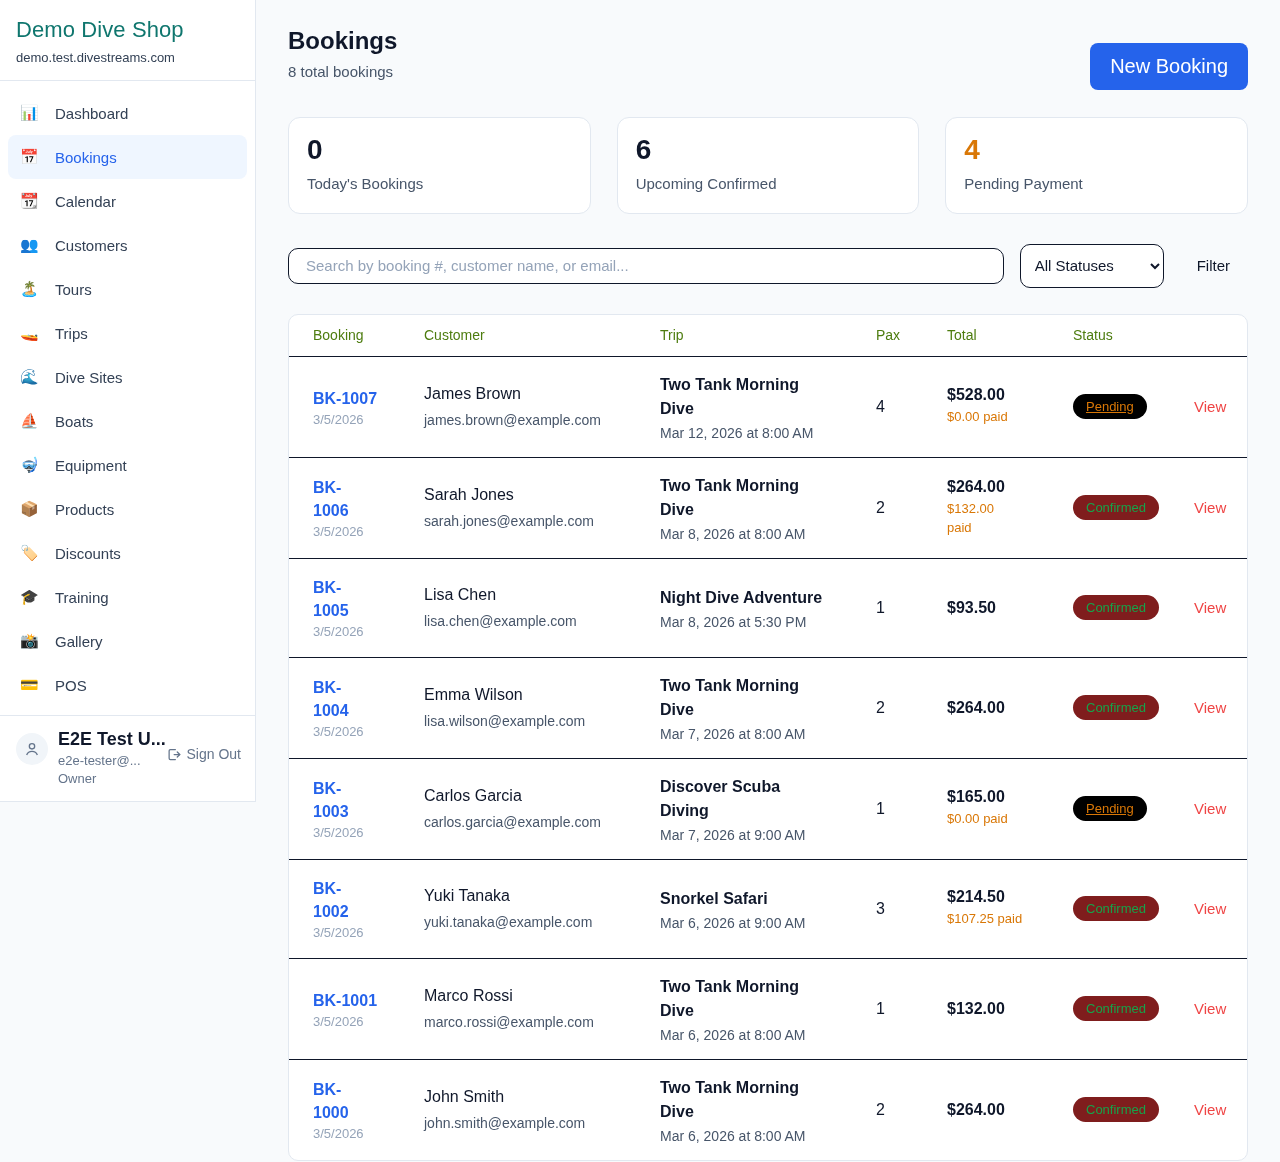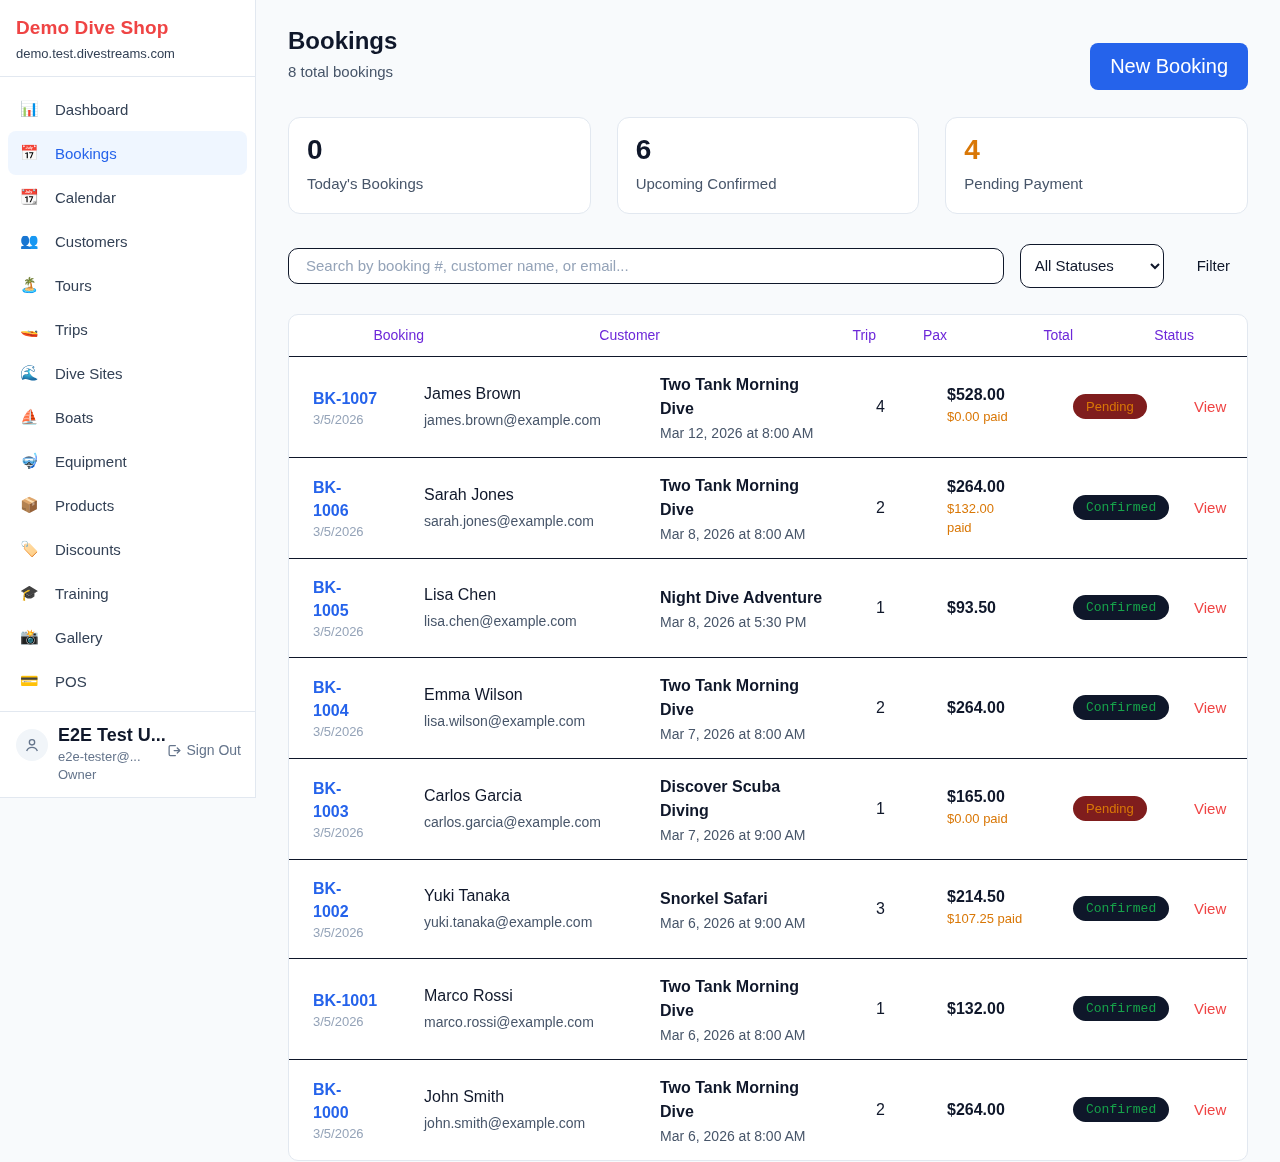--- a/index.html
+++ b/index.html
@@ -12,21 +12,21 @@
   .app { display:flex; align-items:flex-start; }
 
   
   .sidebar {
     width:256px; flex:0 0 256px;
     background:#ffffff;
     border-right:1px solid #e2e8f0;
     border-bottom:1px solid #e2e8f0;
   }
   .brand { padding:17px 16px 15px; border-bottom:1px solid #e2e8f0; }
-  .brand-name { color:#ef4444; font-weight:bold; font-size:19px; letter-spacing:.1px; }
+  .brand-name { color:#0f766e; font-weight:normal; font-size:22px; letter-spacing:.1px; }
   .brand-domain { margin-top:7px; font-size:13px; color:#334155; }
   .nav { padding:10px 8px 8px; }
   .nav-item {
     display:flex; align-items:center; gap:15px;
     height:44px; padding:0 12px; border-radius:8px;
     font-size:15px; color:#334155; cursor:pointer;
   }
   .nav-item.active { background:#eff6ff; color:#2563eb; }
   .nav-icon { width:20px; text-align:center; font-size:15px; flex:0 0 20px; }
   .side-footer {
@@ -78,38 +78,38 @@
   }
   .filter-label { margin-left:33px; margin-right:18px; font-size:15px; color:#0f172a; cursor:pointer; }
 
   
   .table-card {
     background:#fff; border:1px solid #e2e8f0; border-radius:10px;
     margin-top:26px; overflow:hidden;
   }
   .tgrid { display:grid; grid-template-columns:111px 236px 216px 71px 126px 121px 31px; }
   .thead { padding:0 24px; height:42px; align-items:center; border-bottom:1px solid #0f172a; }
-  .th { font-size:14px; color:#6d28d9;text-align:right; }
+  .th { font-size:14px; color:#4d7c0f; }
   .trow { padding:16px 24px; align-items:center; border-bottom:1px solid #0f172a; min-height:99px; }
   .trow:last-child { border-bottom:none; }
   .cell { padding-right:10px; }
   .bk-id { color:#2563eb; font-weight:600; font-size:16px; line-height:1.45; white-space:pre-line; text-decoration:none; display:inline-block; cursor:pointer; }
   .bk-date { color:#94a3b8; font-size:13px; margin-top:2px; }
   .cust-name { font-size:16px; font-weight:400; }
   .cust-email { font-size:14px; color:#475569; margin-top:9px; }
   .trip-title { font-size:16px; font-weight:700; line-height:1.5; white-space:pre-line; }
   .trip-when { font-size:14px; color:#475569; margin-top:4px; }
   .pax { font-size:16px; }
   .total-amt { font-size:16px; font-weight:bold; }
   .total-paid { font-size:13px; color:#d97706; margin-top:4px; line-height:1.45; white-space:pre-line; }
   .badge {
     display:inline-block; padding:5px 13px; border-radius:999px; font-size:13px;
   }
-  .badge.pending { background:#7f1d1d; color:#d97706; }
-  .badge.confirmed { background:#0f172a; color:#16a34a;font-family:Liberation Mono, monospace; }
+  .badge.pending { background:#000000; color:#d97706;text-decoration:underline; }
+  .badge.confirmed { background:#7f1d1d; color:#16a34a; }
   .view-link { color:#ef4444; font-size:15px; text-decoration:none; cursor:pointer; }
 </style>
 </head>
 <body>
 
 <div class="app">
 
   <aside class="sidebar">
     <div class="brand">
       <div class="brand-name">Demo Dive Shop</div>

